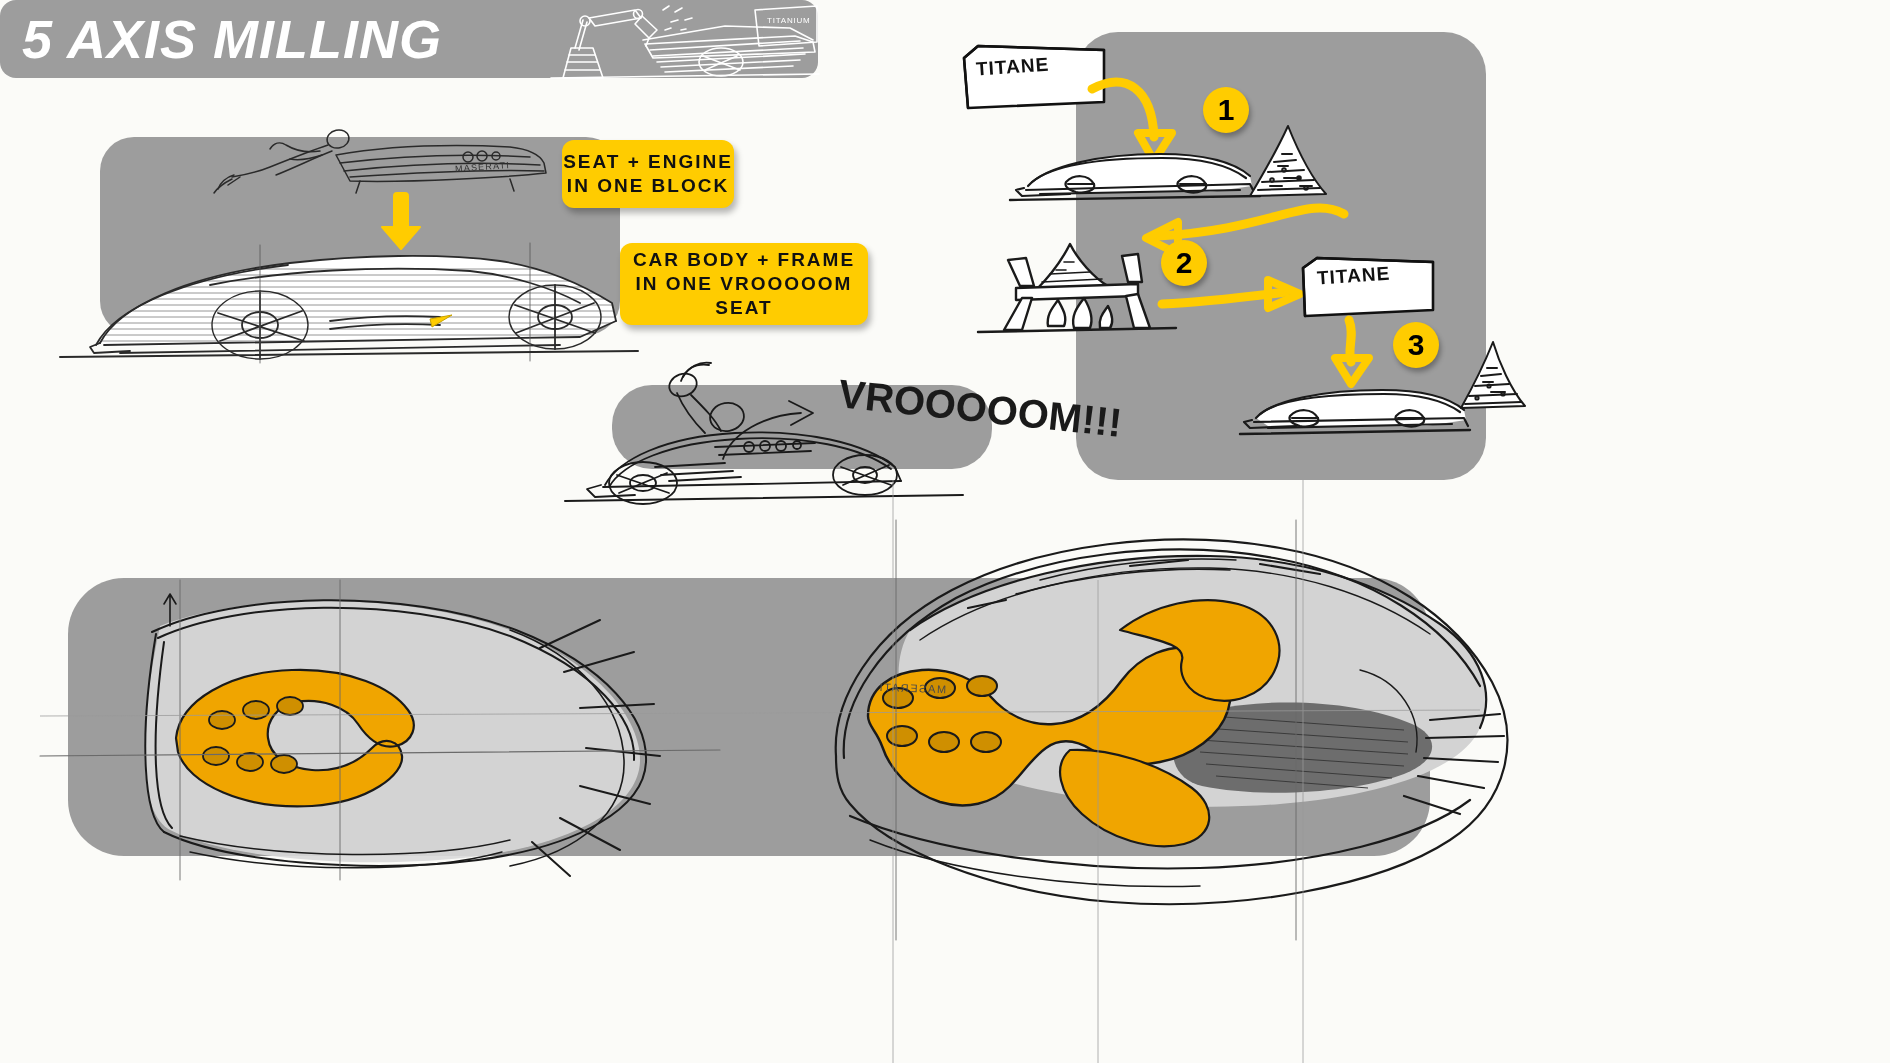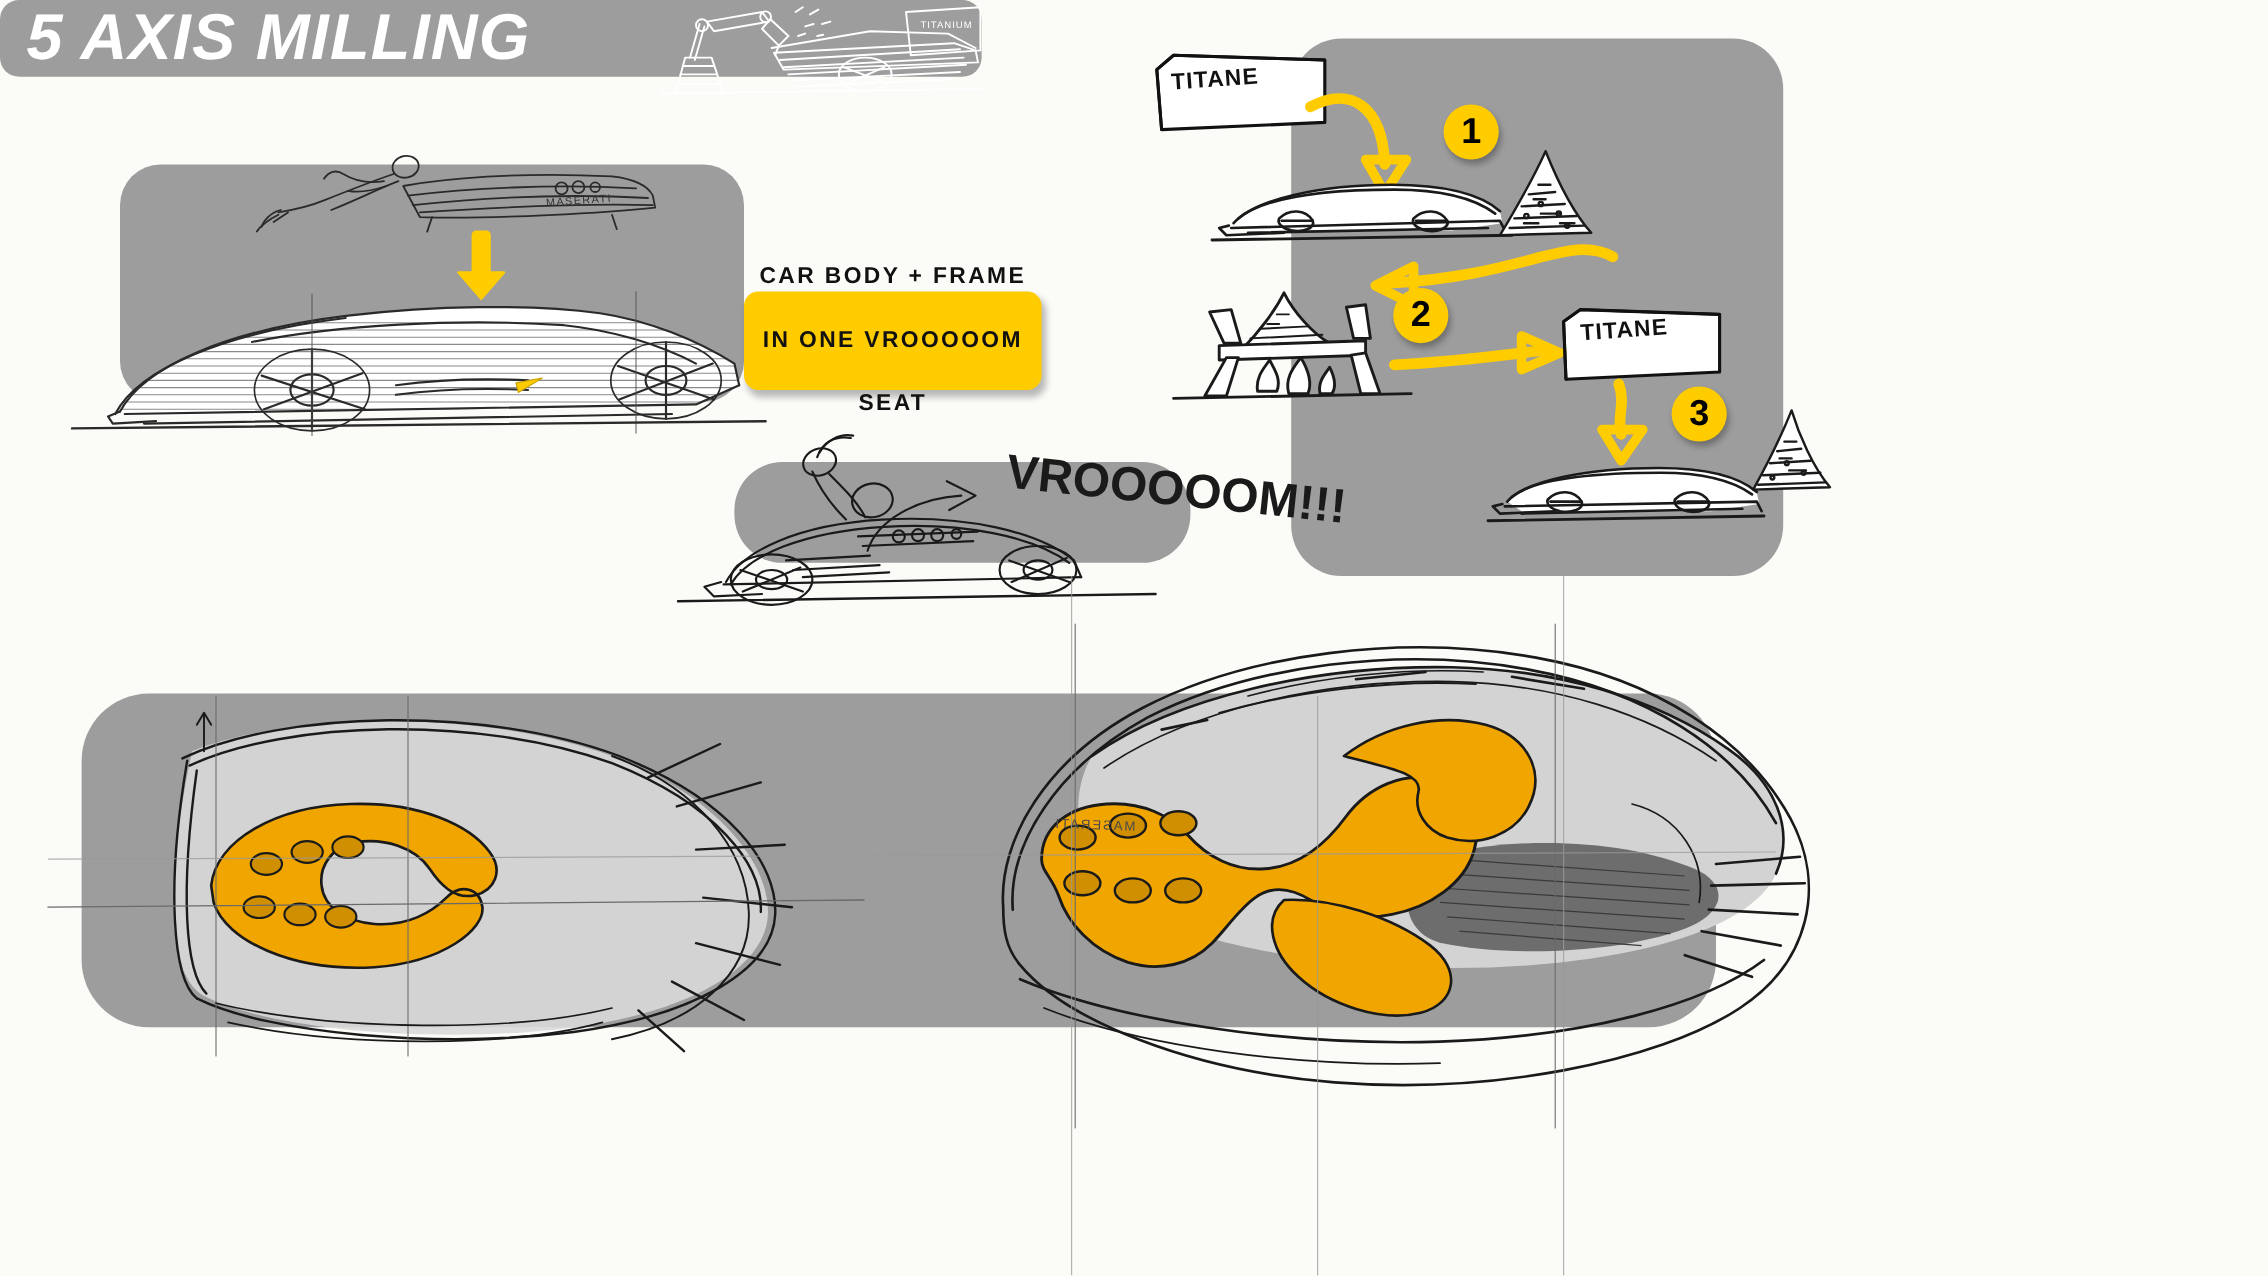--- a/index.html
+++ b/index.html
@@ -12,23 +12,23 @@
     position:relative;
   }
   #board{position:absolute;inset:0;width:1890px;height:1063px;}
   .abs{position:absolute;}
 
   
   .gray-panel{background:#9d9d9d;position:absolute;}
 
   
   #title-banner{
-    left:32px;top:22px;width:818px;height:64px;
+    left:32px;top:22px;width:818px;height:78px;
     background:#9d9d9d;border-radius:16px;
-    display:flex;align-items:flex-start;
+    display:flex;align-items:center;
   }
   #title-text{
     color:#ffffff;font-style:italic;font-weight:700;
     font-size:54px;letter-spacing:1px;
     margin-left:22px;white-space:nowrap;
     font-family:"Liberation Sans", sans-serif;
   }
   #title-sketch{position:absolute;left:545px;top:-4px;width:275px;height:86px;}
 
   
@@ -39,21 +39,21 @@
     color:#111;font-weight:700;
     letter-spacing:2.0px;
     text-align:center;
     display:flex;flex-direction:column;
     align-items:center;justify-content:center;
     font-family:"Liberation Sans", sans-serif;
   }
   .callout span{display:block;line-height:1.28;white-space:nowrap;}
 
   #callout-seat{left:562px;top:140px;width:160px;height:68px;font-size:19px;padding:0 6px;}
-  #callout-body{left:620px;top:243px;width:232px;height:82px;font-size:19px;padding:0 8px;gap:29px;}
+  #callout-body{left:620px;top:243px;width:232px;height:82px;font-size:19px;padding:0 8px;}
 
   
   .step-badge{
     position:absolute;width:46px;height:46px;border-radius:50%;
     background:#FFCC00;color:#000;
     display:flex;align-items:center;justify-content:center;
     font-size:30px;font-weight:700;
     box-shadow:2px 4px 5px rgba(0,0,0,.3);
     font-family:"Liberation Sans", sans-serif;
   }
@@ -211,20 +211,24 @@
 
       <path d="M0 132 L578 126" stroke-width="2"></path>
 
       <path d="M270 96 C300 92, 340 90, 380 92"></path>
       <path d="M270 104 C300 100, 340 98, 380 100"></path>
     </g>
 
     <path d="M370 94 L392 90 L372 102 Z" fill="#FFCC00" stroke="#c9a300" stroke-width="1"></path>
   </svg>
 
+  <div class="callout" id="callout-seat">
+    <span>SEAT + ENGINE</span>
+    <span>IN ONE BLOCK</span>
+  </div>
   <div class="callout" id="callout-body">
     <span>CAR BODY + FRAME</span>
     <span>IN ONE VROOOOOM</span>
     <span>SEAT</span>
   </div>
 
   <div class="gray-panel abs" style="left:1076px;top:32px;width:410px;height:448px;border-radius:42px;"></div>
 
   <svg class="abs" style="left:958px;top:40px;" width="150" height="80" viewBox="0 0 150 80">
     <g fill="#ffffff" stroke="#111" stroke-width="2.6" stroke-linejoin="round" stroke-linecap="round">

